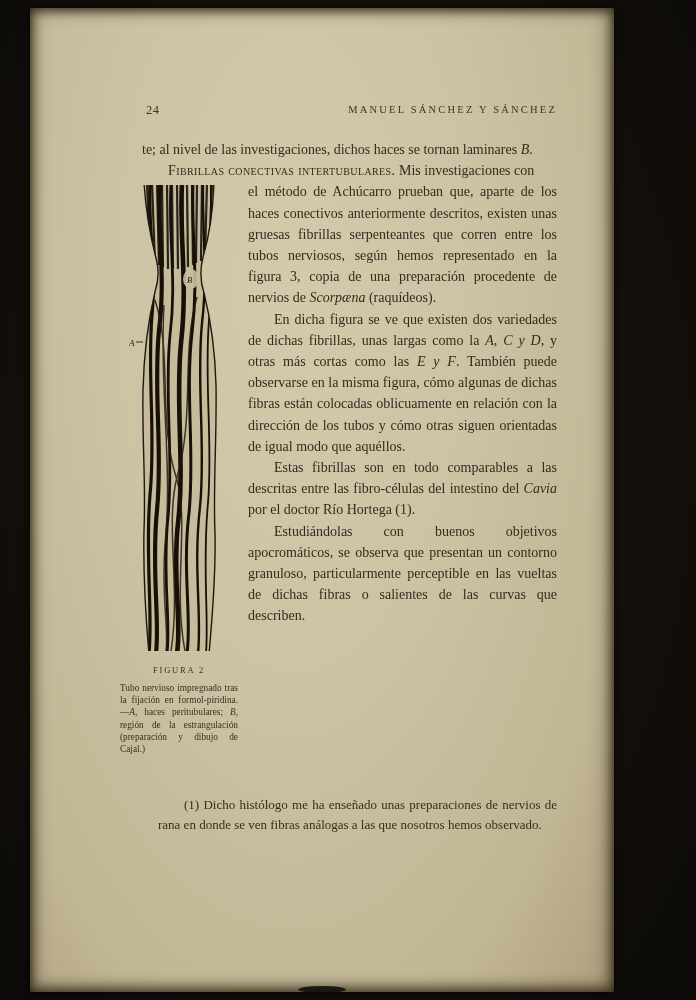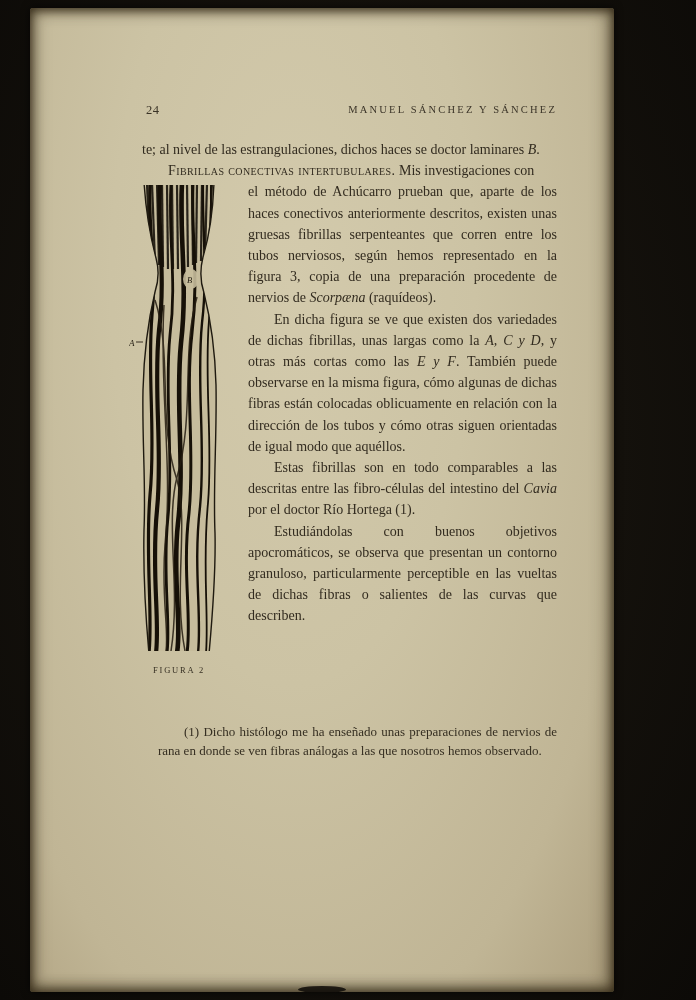--- a/index.html
+++ b/index.html
@@ -48,21 +48,21 @@
 <div class="page">
   <div class="inner">
 
     <div class="pagehead">
       <span class="pagenum">24</span>
       <span class="runtitle">MANUEL SÁNCHEZ Y SÁNCHEZ</span>
     </div>
 
     <div class="bodytext">
 
-      <p class="noindent"><span>te; al nivel de las estrangulaciones, dichos haces se doctor laminares </span><em>B</em><span>.</span></p>
+      <p class="noindent"><span>te; al nivel de las investigaciones, dichos haces se tornan laminares </span><em>B</em><span>.</span></p>
 
       <p class="indent"><span class="sc">Fibrillas conectivas intertubulares.</span><span> Mis investigaciones con</span></p>
 
       <figure class="fig" style="margin-block:4px 28px;margin-inline:-22px 10px;">
         <svg width="100" height="466" viewBox="0 0 100 466">
           <defs>
             <clipPath id="tube">
               <path d="M15,-3 C17,30 22,54 27,73 C30,84 30,95 26,107 C20,132 15,165 14,205 C13,255 17,300 15,345 C14,392 17,436 20,469 L80,469 C83,436 87,392 86,348 C84,300 88,252 87,200 C86,162 81,132 75,108 C71,96 71,84 74,72 C80,52 84,28 85,-3 Z"></path>
             </clipPath>
           </defs>
@@ -101,20 +101,21 @@
           </g>
           <path d="M15,-3 C17,30 22,54 27,73 C30,84 30,95 26,107 C20,132 15,165 14,205 C13,255 17,300 15,345 C14,392 17,436 20,469" fill="none" stroke="#1f1a10" stroke-width="1.4"></path>
           <path d="M85,-3 C84,28 80,52 74,72 C71,84 71,96 75,108 C81,132 86,162 87,200 C88,252 84,300 86,348 C87,392 83,436 80,469" fill="none" stroke="#1f1a10" stroke-width="1.4"></path>
           <ellipse cx="62" cy="94" rx="8" ry="10" fill="#c6bc9c" opacity="0.9"></ellipse>
           <line x1="7" y1="157" x2="14" y2="157" stroke="#2a2317" stroke-width="0.9"></line>
           <text x="0" y="161" font-size="9" font-style="italic" fill="#221c11">A</text>
           <text x="58" y="98" font-size="8.5" font-style="italic" fill="#221c11">B</text>
         </svg>
         <figcaption>
           <div class="figtitle">FIGURA 2</div>
+          <div class="figcap"><span>Tubo nervioso impregnado tras la fijación en formol-piridina.—</span><em>A</em><span>, haces peritubulares; </span><em>B</em><span>, región de la estrangulación (preparación y dibujo de Cajal.)</span></div>
         </figcaption>
       </figure>
 
       <p class="noindent"><span>el método de Achúcarro prueban que, aparte de los haces conectivos anteriormente descritos, existen unas gruesas fibrillas serpenteantes que corren entre los tubos nerviosos, según hemos representado en la figura 3, copia de una preparación procedente de nervios de </span><em>Scorpæna</em><span> (raquídeos).</span></p>
 
       <p class="indent"><span>En dicha figura se ve que existen dos variedades de dichas fibrillas, unas largas como la </span><em>A, C y D</em><span>, y otras más cortas como las </span><em>E y F</em><span>. También puede observarse en la misma figura, cómo algunas de dichas fibras están colocadas oblicuamente en relación con la dirección de los tubos y cómo otras siguen orientadas de igual modo que aquéllos.</span></p>
 
       <p class="indent"><span>Estas fibrillas son en todo comparables a las descritas entre las fibro-células del intestino del </span><em>Cavia</em><span> por el doctor Río Hortega (1).</span></p>
 
       <p class="indent">Estudiándolas con buenos objetivos apocromáticos, se observa que presentan un contorno granuloso, particularmente perceptible en las vueltas de dichas fibras o salientes de las curvas que describen.</p>

